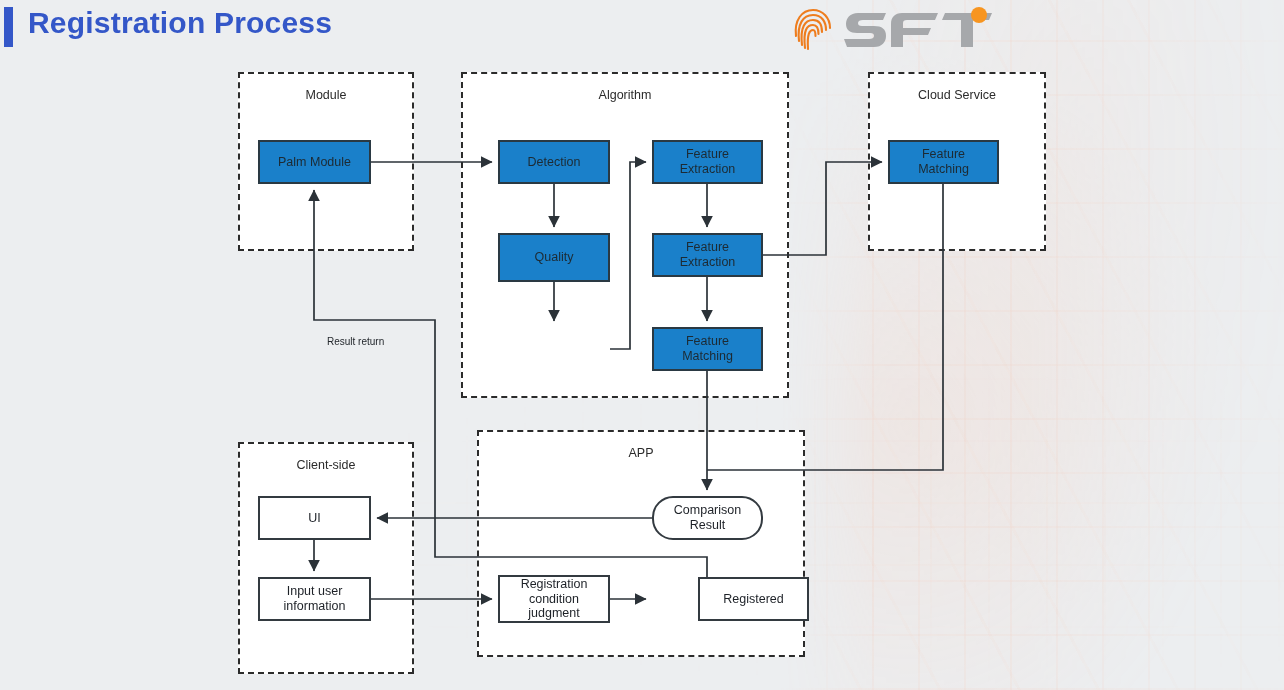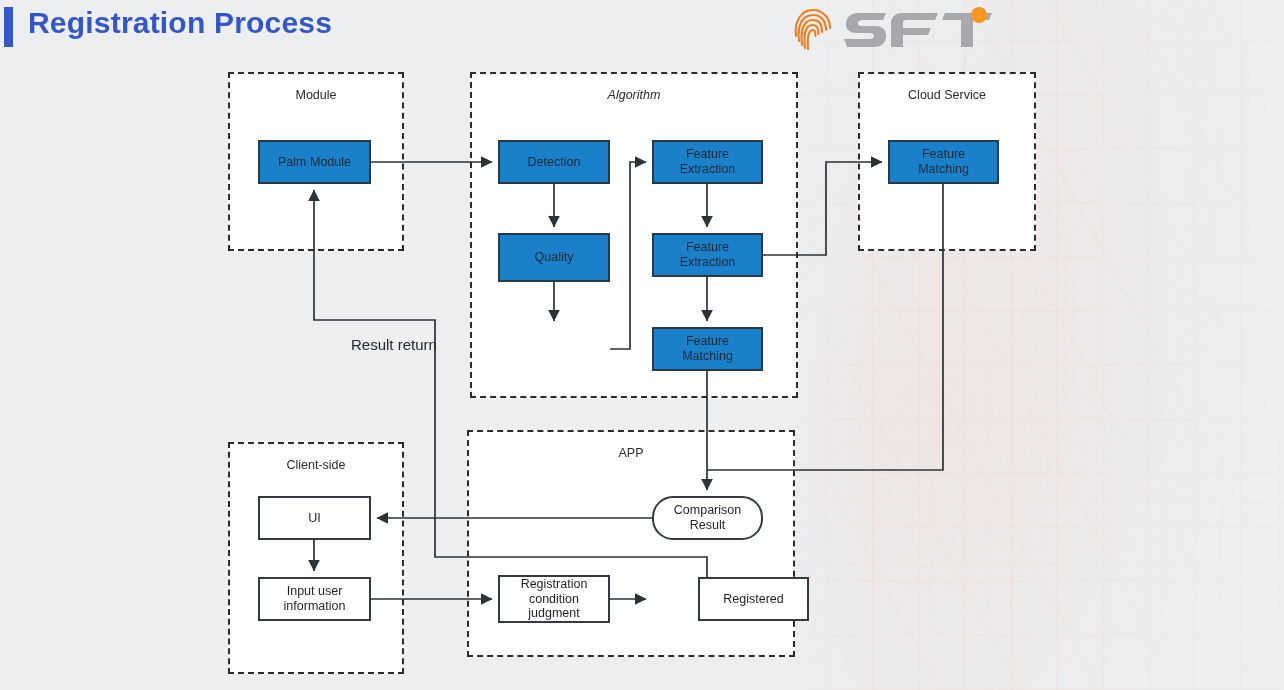--- a/index.html
+++ b/index.html
@@ -44,35 +44,35 @@
   
   #logo{position:absolute;right:30px;top:5px;height:48px;display:flex;align-items:center;gap:10px;}
   #logo-mark{width:44px;height:46px;}
   #logo-text{height:44px;}
 
   
   #canvas{position:absolute;left:0;top:0;width:1284px;height:690px;}
   svg#wires{position:absolute;left:0;top:0;width:1284px;height:690px;pointer-events:none;}
 
   .group{
-    position:absolute;border:2px dashed #2b2b2b;background:#ffffff;
+    position:absolute;border:2px dashed #2b2b2b;background:#ffffff;margin-left:10px;
   }
   .group-title{
     position:absolute;left:0;right:0;top:14px;text-align:center;
     font-size:12.5px;color:#2b2b2b;
   }
   .node{
     position:absolute;display:flex;align-items:center;justify-content:center;
     text-align:center;line-height:1.18;
     font-size:12.5px;border:2px solid #333a40;box-sizing:border-box;
   }
   .node.blue{background:#1a80ca;color:#1d2a33;border-color:#2a3943;}
   .node.white{background:#ffffff;color:#1d2127;border-color:#333a40;}
   .edge-label{
-    position:absolute;font-size:15px;color:#24282d;white-space:nowrap;margin-left:24px;
+    position:absolute;font-size:10px;color:#24282d;white-space:nowrap;
   }
 </style>
 </head>
 <body>
 
 <div id="watermark"></div>
 <div id="watermark2"></div>
 
 <div id="header">
   <div id="accent-bar"></div>
@@ -97,21 +97,21 @@
       <circle cx="135" cy="8" r="8" fill="#f79520"></circle>
     </svg>
   </div>
 </div>
 
 <div id="canvas">
 
   <div class="group" style="left:228px;top:72px;width:172px;height:175px;">
     <div class="group-title">Module</div>
   </div>
-  <div class="group" style="left:470px;top:72px;width:324px;height:322px;font-style:italic;">
+  <div class="group" style="left:451px;top:72px;width:324px;height:322px;">
     <div class="group-title">Algorithm</div>
   </div>
   <div class="group" style="left:858px;top:72px;width:174px;height:175px;">
     <div class="group-title">Cloud Service</div>
   </div>
   <div class="group" style="left:228px;top:442px;width:172px;height:228px;">
     <div class="group-title">Client-side</div>
   </div>
   <div class="group" style="left:467px;top:430px;width:324px;height:223px;">
     <div class="group-title">APP</div>

